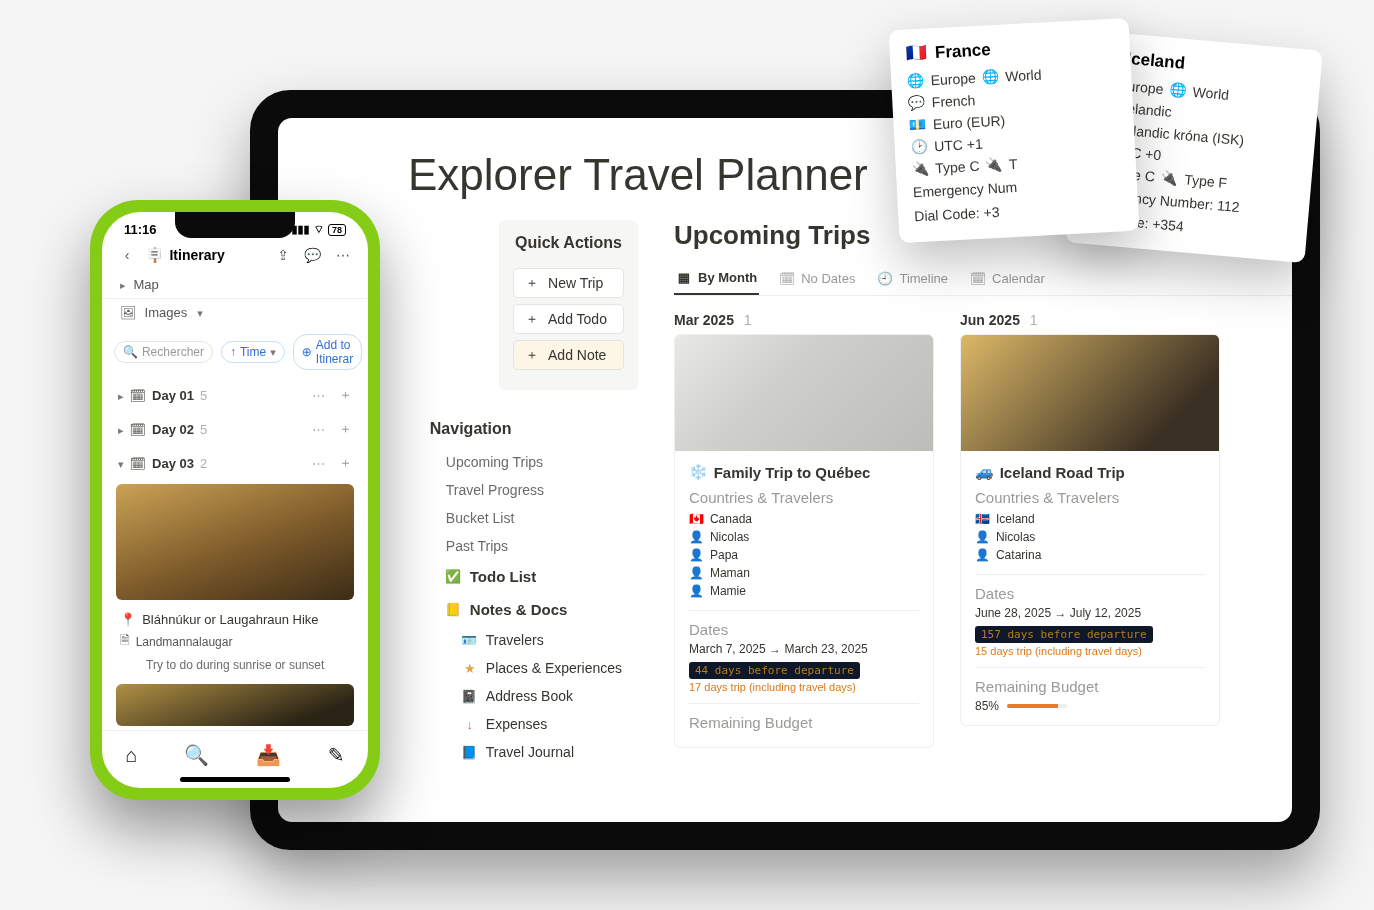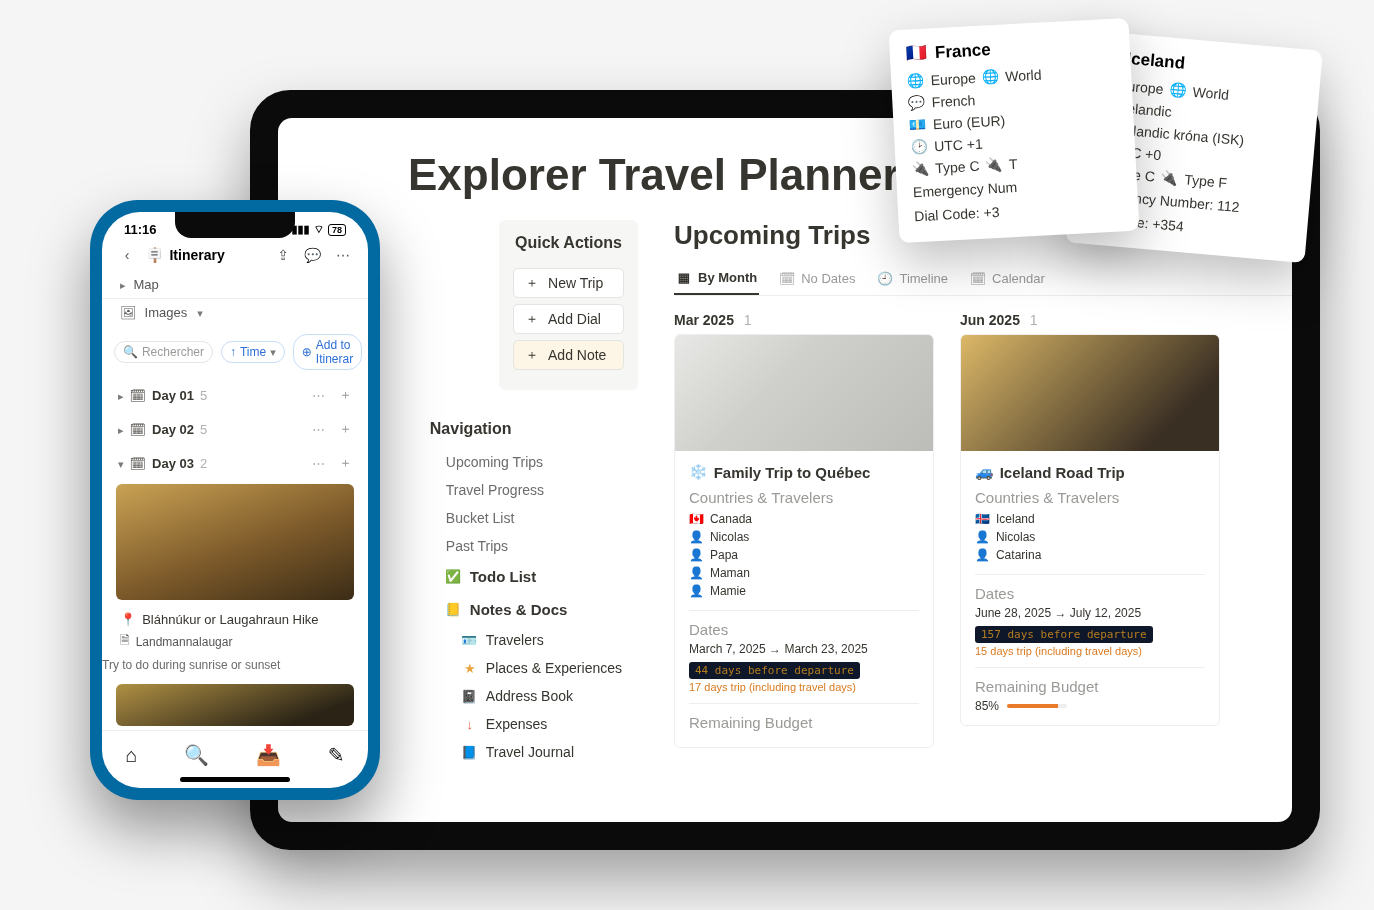--- a/index.html
+++ b/index.html
@@ -29,21 +29,21 @@
     width: 100%;
     height: 100%;
     border-radius: 14px;
     position: relative;
     overflow: hidden;
     display: flex;
     flex-direction: column;
   }
   .tablet-title {
     font-size: 44px;
-    font-weight: 700;
+    font-weight: 400;
     color: #37352f;
     padding: 32px 40px 20px 130px;
   }
   .tablet-body {
     flex: 1;
     display: flex;
     padding-left: 130px;
     gap: 36px;
     overflow: hidden;
   }
@@ -93,21 +93,21 @@
   .dates { font-size:12px;color:#37352f;}
   .badge { display:inline-block;background:#0f172a;color:#b57d1e;font-family:ui-monospace,monospace;font-size:11px;padding:2px 6px;border-radius:3px;margin:6px 0 2px;}
   .orange-note { color:#d97a1e;font-size:11px;}
   .pct-row { display:flex;align-items:center;gap:8px;font-size:12px;color:#37352f;}
   .pct-bar { flex:0 0 60px;height:4px;border-radius:2px;background:linear-gradient(90deg,#e87a2a 85%,#eee 85%); }
 
   
   .phone {
     position:absolute;left:90px;top:200px;
     width:290px;height:600px;
-    background:#0369a1;border-radius:48px;padding:12px;
+    background:#84cc16;border-radius:48px;padding:12px;
     box-shadow:0 30px 60px rgba(0,0,0,.4);
     z-index:10;
   }
   .phone-screen {
     background:#fff;width:100%;height:100%;border-radius:38px;
     position:relative;overflow:hidden;display:flex;flex-direction:column;
   }
   .notch { position:absolute;top:0;left:50%;transform:translateX(-50%);width:120px;height:26px;background:#0b0b0b;border-radius:0 0 16px 16px;z-index:2;}
   .status-row { display:flex;justify-content:space-between;align-items:center;padding:10px 22px 0;font-size:13px;font-weight:600;}
   .status-right { display:flex;gap:4px;align-items:center;font-size:11px;}
@@ -117,21 +117,21 @@
   .sub-row { display:flex;align-items:center;gap:8px;padding:6px 18px;border-bottom:1px solid #eee;font-size:13px;color:#555;}
   .filter-row { display:flex;align-items:center;gap:8px;padding:8px 12px;font-size:12px;}
   .chip { display:flex;align-items:center;gap:4px;border:1px solid #e4e4e2;border-radius:14px;padding:3px 8px;cursor:pointer;background:#fff;}
   .chip.blue { color:#2e6fd6;border-color:#c8ddf7;}
   .day-row { display:flex;align-items:center;gap:6px;padding:8px 16px;font-size:13px;color:#37352f;}
   .day-row .cnt { color:#b0b0b0;}
   .day-row .dotdot { margin-left:auto;color:#999;letter-spacing:2px;}
   .big-photo { margin:4px 14px;height:126px;border-radius:6px;background:linear-gradient(160deg,#caa254 0%,#7d5a2a 55%,#3b2c16 100%);}
   .hike-row { display:flex;align-items:center;gap:6px;padding:8px 18px 2px;font-size:13px;color:#37352f;}
   .loc-row { display:flex;align-items:center;gap:6px;padding:2px 18px;font-size:12px;color:#555;}
-  .note-row { padding:4px 0 8px;font-size:12px;color:#6b6b6b;}
+  .note-row { padding:4px 0 8px;font-size:12px;color:#6b6b6b;margin-left:44px;}
   .small-photo { margin:4px 14px;height:46px;border-radius:6px;background:linear-gradient(160deg,#b09044 0%,#2b2416 80%);}
   .bottom-bar { margin-top:auto;display:flex;justify-content:space-around;align-items:center;padding:12px 0 8px;border-top:1px solid #eee;}
   .bb-ico { font-size:20px;color:#111;cursor:pointer;}
   .home-ind { width:110px;height:5px;background:#000;border-radius:3px;margin:2px auto 6px;}
 
   
   .country-card {
     position:absolute;background:#fff;border-radius:10px;
     box-shadow:0 20px 50px rgba(0,0,0,.25);
     width:240px;padding:14px 16px;font-size:14px;z-index:20;
@@ -158,21 +158,21 @@
       <div class="left-col">
 
         <div class="panel">
           <div class="panel-title">Quick Actions</div>
           <div class="qa-btn">
             <span class="ico">＋</span>
             <span>New Trip</span>
           </div>
           <div class="qa-btn">
             <span class="ico">＋</span>
-            <span>Add Dial</span>
+            <span>Add Todo</span>
           </div>
           <div class="qa-btn note">
             <span class="ico">＋</span>
             <span>Add Note</span>
           </div>
         </div>
 
         <div>
           <div class="panel-title" style="padding-left:0">Navigation</div>
           <div class="nav-item">Upcoming Trips</div>

